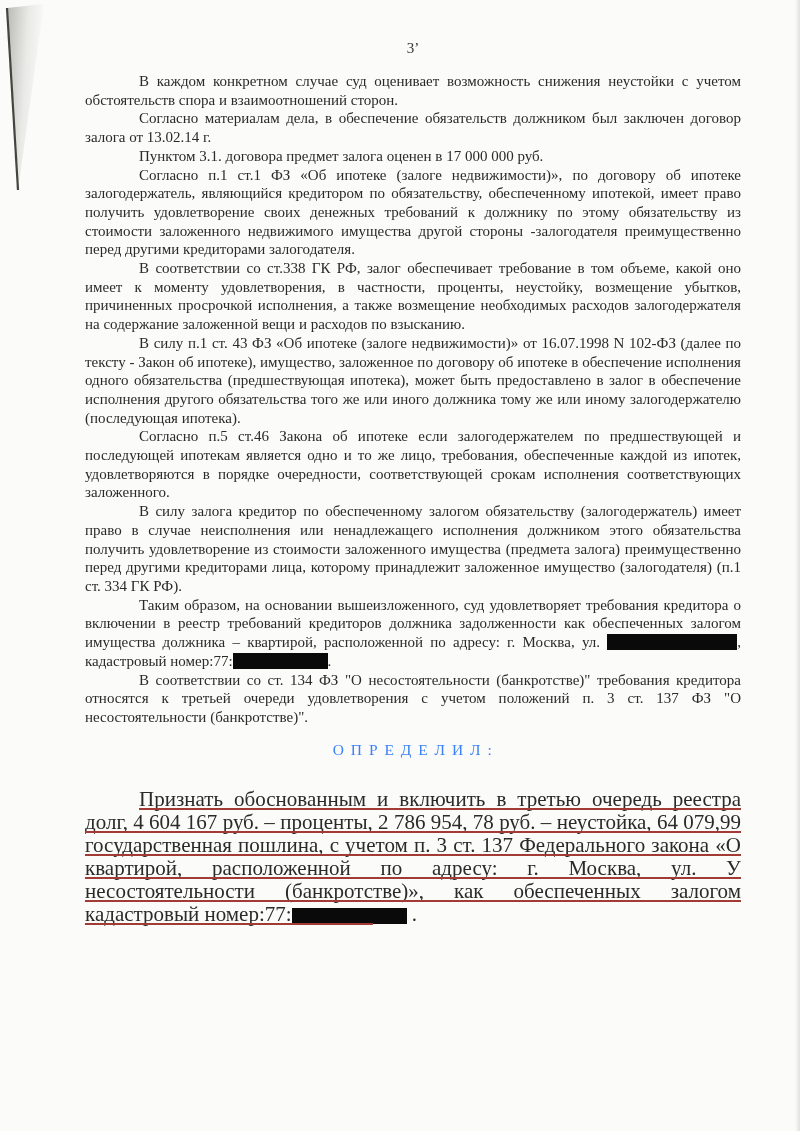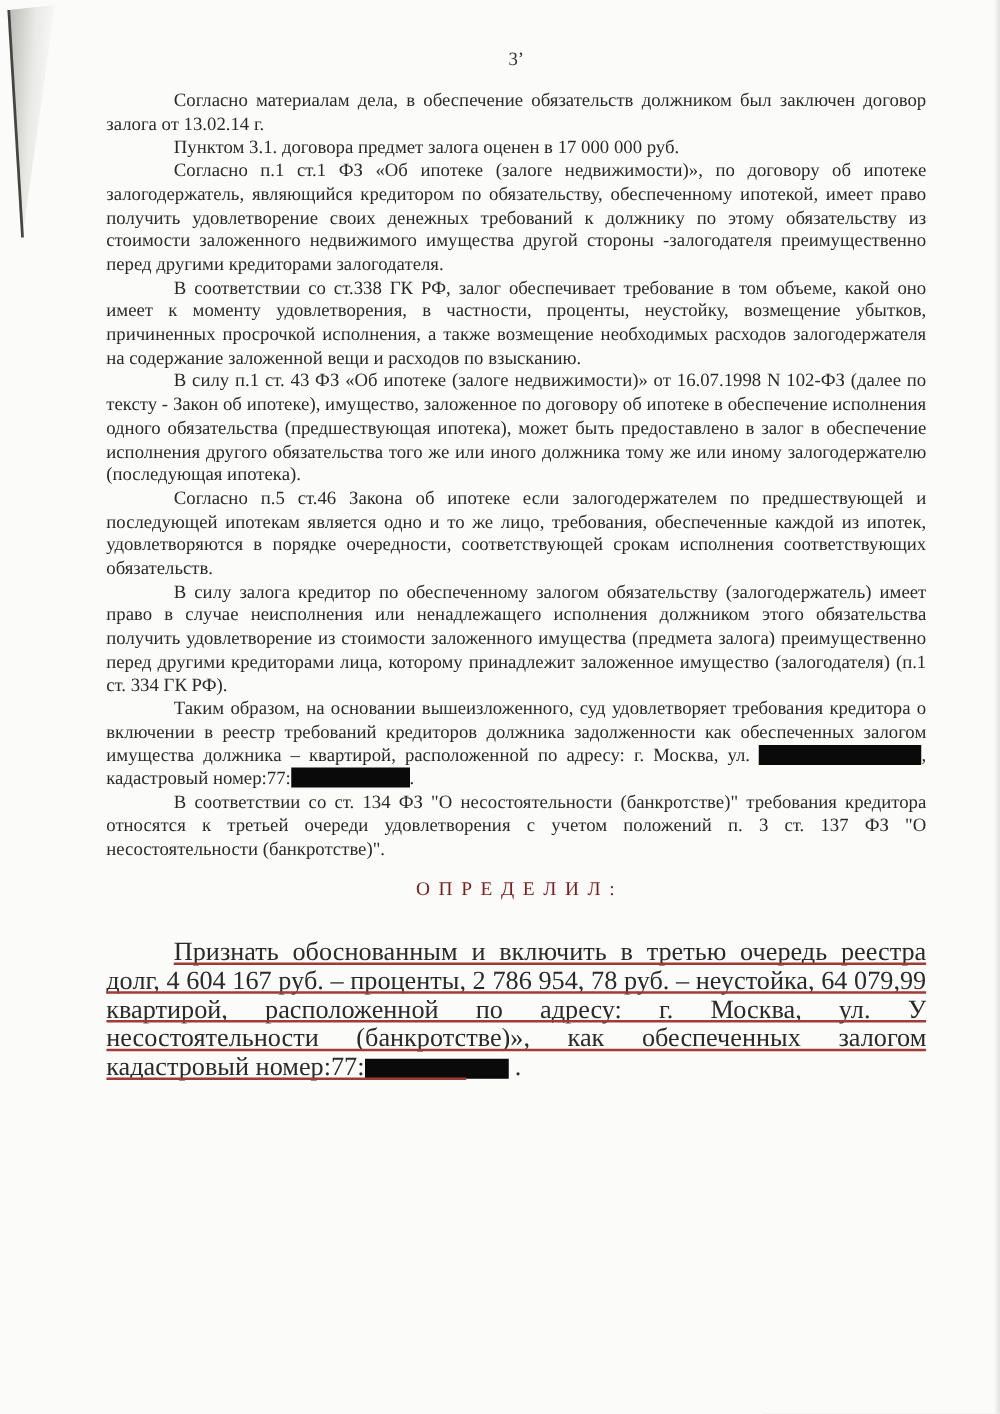--- a/index.html
+++ b/index.html
@@ -10,21 +10,21 @@
     color:#2a2a28;
   }
   .edge-right{position:absolute;top:0;right:0;width:5px;height:100%;
     background:linear-gradient(to right,rgba(0,0,0,0),rgba(0,0,0,0.10));}
   .fold{position:absolute;top:0;left:0;}
   .content{position:absolute;left:85px;top:40px;width:656px;}
   .page-number{text-align:center;font-size:15px;margin-bottom:15px;color:#333;}
   .body-text{font-size:15px;line-height:18.7px;}
   .para{text-align:justify;text-indent:54px;}
   .bar{display:inline-block;height:16px;background:#0a0a0a;vertical-align:-3px;}
-  .heading{text-align:center;font-size:15.5px;letter-spacing:1.5px;margin:14px 0 29px;color:#7f1d1d;}
+  .heading{text-align:center;font-size:15.5px;letter-spacing:1.5px;margin:14px 0 29px;color:#3b82f6;}
   .op{font-size:21px;}
   .op-line{position:relative;height:23px;line-height:22px;text-align:justify;overflow:hidden;}
   .op-line.jlast{text-align-last:justify;}
   .op-line .ul{position:absolute;bottom:1px;height:2px;background:#a23b35;}
 </style>
 </head>
 <body>
 
 <div class="page">
 
@@ -39,35 +39,37 @@
     <polygon points="7,8 44,4 18,190" fill="url(#g1)"></polygon>
     <path d="M7,8 L18,190" stroke="#45453f" stroke-width="2.2" fill="none"></path>
   </svg>
 
   <div class="edge-right"></div>
 
   <div class="content">
     <div class="page-number">3’</div>
 
     <div class="body-text">
+        <div class="para">В каждом конкретном случае суд оценивает возможность снижения неустойки с учетом обстоятельств спора и взаимоотношений сторон.</div>
         <div class="para">Согласно материалам дела, в обеспечение обязательств должником был заключен договор залога от 13.02.14 г.</div>
         <div class="para">Пунктом 3.1. договора предмет залога оценен в 17 000 000 руб.</div>
         <div class="para">Согласно п.1 ст.1 ФЗ «Об ипотеке (залоге недвижимости)», по договору об ипотеке залогодержатель, являющийся кредитором по обязательству, обеспеченному ипотекой, имеет право получить удовлетворение своих денежных требований к должнику по этому обязательству из стоимости заложенного недвижимого имущества другой стороны -залогодателя преимущественно перед другими кредиторами залогодателя.</div>
         <div class="para">В соответствии со ст.338 ГК РФ, залог обеспечивает требование в том объеме, какой оно имеет к моменту удовлетворения, в частности, проценты, неустойку, возмещение убытков, причиненных просрочкой исполнения, а также возмещение необходимых расходов залогодержателя на содержание заложенной вещи и расходов по взысканию.</div>
         <div class="para">В силу п.1 ст. 43 ФЗ «Об ипотеке (залоге недвижимости)» от 16.07.1998 N 102-ФЗ (далее по тексту - Закон об ипотеке), имущество, заложенное по договору об ипотеке в обеспечение исполнения одного обязательства (предшествующая ипотека), может быть предоставлено в залог в обеспечение исполнения другого обязательства того же или иного должника тому же или иному залогодержателю (последующая ипотека).</div>
-        <div class="para">Согласно п.5 ст.46 Закона об ипотеке если залогодержателем по предшествующей и последующей ипотекам является одно и то же лицо, требования, обеспеченные каждой из ипотек, удовлетворяются в порядке очередности, соответствующей срокам исполнения соответствующих обязательств.</div>
+        <div class="para">Согласно п.5 ст.46 Закона об ипотеке если залогодержателем по предшествующей и последующей ипотекам является одно и то же лицо, требования, обеспеченные каждой из ипотек, удовлетворяются в порядке очередности, соответствующей срокам исполнения соответствующих заложенного.</div>
         <div class="para">В силу залога кредитор по обеспеченному залогом обязательству (залогодержатель) имеет право в случае неисполнения или ненадлежащего исполнения должником этого обязательства получить удовлетворение из стоимости заложенного имущества (предмета залога) преимущественно перед другими кредиторами лица, которому принадлежит заложенное имущество (залогодателя) (п.1 ст. 334 ГК РФ).</div>
         <div class="para">Таким образом, на основании вышеизложенного, суд удовлетворяет требования кредитора о включении в реестр требований кредиторов должника задолженности как обеспеченных залогом имущества должника – квартирой, расположенной по адресу: г. Москва, ул. <span class="bar" style="width: 130px;"></span>, кадастровый номер:77:<span class="bar" style="width: 95px;"></span>.</div>
         <div class="para">В соответствии со ст. 134 ФЗ "О несостоятельности (банкротстве)" требования кредитора относятся к третьей очереди удовлетворения с учетом положений п. 3 ст. 137 ФЗ "О несостоятельности (банкротстве)".</div>
       </div>
 
     <div class="heading">О П Р Е Д Е Л И Л :</div>
 
     <div class="op">
         <div class="op-line jlast" style="padding-left: 54px;"><span class="ul" style="left: 54px; right: 0px;"></span>Признать обоснованным и включить в третью очередь реестра требований</div>
         <div class="op-line jlast"><span class="ul" style="left: 0px; right: 0px;"></span>долг, 4 604 167 руб. – проценты, 2 786 954, 78 руб. – неустойка, 64 079,99 руб. –</div>
+        <div class="op-line jlast"><span class="ul" style="left: 0px; right: 0px;"></span>государственная пошлина, с учетом п. 3 ст. 137 Федерального закона «О</div>
         <div class="op-line jlast"><span class="ul" style="left: 0px; right: 0px;"></span>квартирой, расположенной по адресу: г. Москва, ул. У<span class="bar" style="width: 185px;"></span>,</div>
         <div class="op-line jlast"><span class="ul" style="left: 0px; right: 0px;"></span>несостоятельности (банкротстве)», как обеспеченных залогом имущества должника –</div>
         <div class="op-line"><span class="ul" style="left: 0px; width: 288px;"></span>кадастровый номер:77:<span class="bar" style="width: 115px;"></span> .</div>
       </div>
   </div>
 
 </div>
 
 </body></html>

